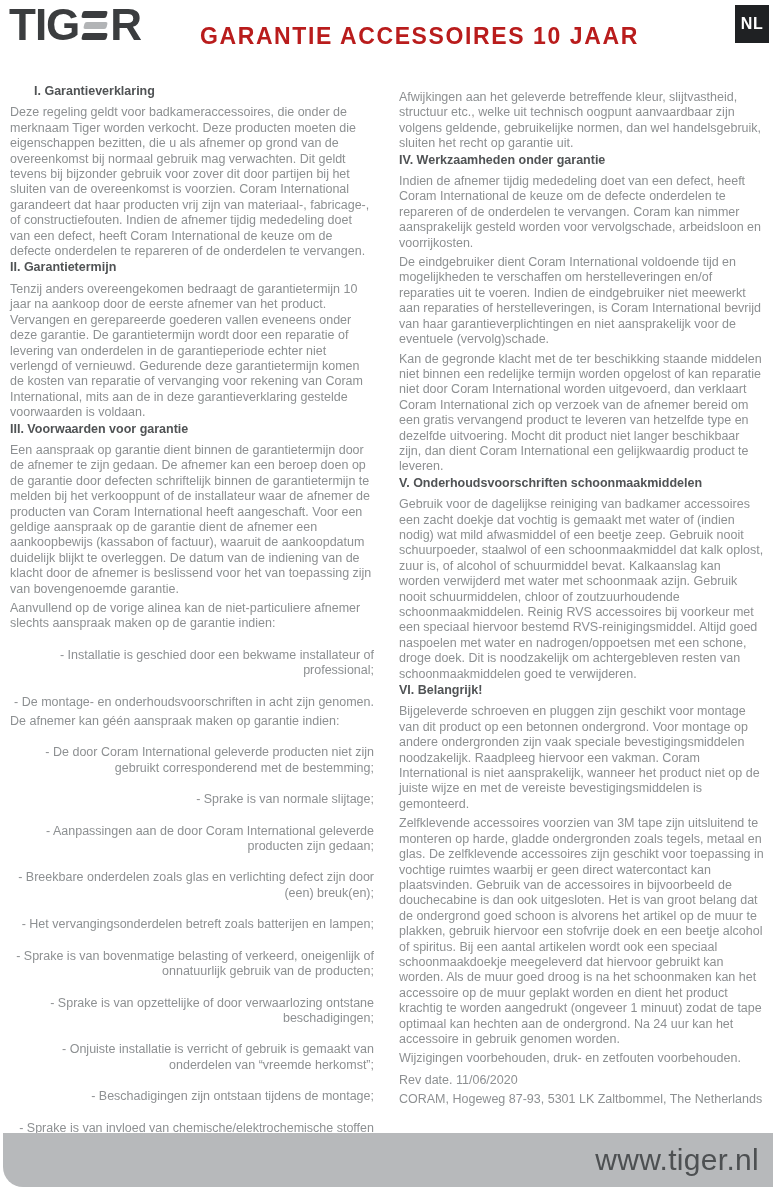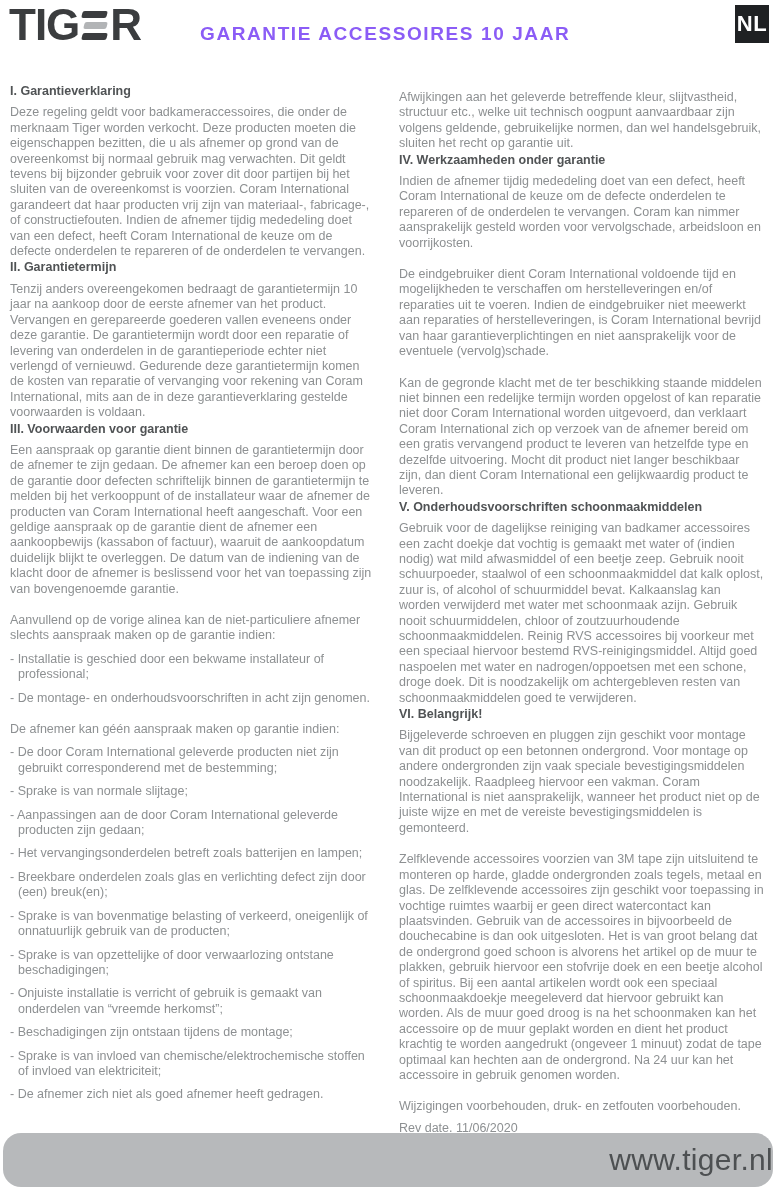--- a/index.html
+++ b/index.html
@@ -10,43 +10,43 @@
   
   .logo {
     position:absolute; left:9px; top:3px; display:flex; align-items:flex-start;
     color:#3b3d3f; font-weight:800; font-size:44px; line-height:44px; letter-spacing:-1px;
   }
   .logo-e { display:flex; flex-direction:column; justify-content:space-between;
     height:29px; width:25px; margin:8px 3px 0 3px; }
   .logo-e .bar { height:7px; border-radius:2px; background:#3b3d3f; transform:skewX(-14deg); }
   .logo-e .bar.mid { background:#b2b4b6; width:23px; margin-left:2px; }
   .doc-title {
-    position:absolute; left:200px; top:23px; font-size:19px; font-weight:700;
-    letter-spacing:1.6px; color:#8b5cf6; white-space:nowrap;
+    position:absolute; left:200px; top:23px; font-size:23px; font-weight:700;
+    letter-spacing:1.6px; color:#b91c1c; white-space:nowrap;
   }
   .lang-badge {
     position:absolute; left:735px; top:5px; width:34px; height:38px; background:#1f2123;
-    color:#ffffff; font-weight:700; font-size:22px; display:flex; align-items:center;
+    color:#ffffff; font-weight:700; font-size:16px; display:flex; align-items:center;
     justify-content:center; letter-spacing:0.5px;
   }
   
   .col { position:absolute; top:84px; font-size:12.5px; line-height:15.4px;
     color:#8d9092; }
   .col-left  { left:10px;  width:364px; }
   .col-right { left:399px; width:366px; }
   .h { font-weight:700; color:#505355; margin-top:1px; }
-  .h.first { margin-top:0; }
-  .p { margin-top:16px; }
+  .h.first { margin-top:0;margin-left:24px; }
+  .p { margin-top:4px; }
   .p.after-h, .p.tight { margin-top:6px; }
-  .li { padding-left:8px; text-indent:-8px; margin-top:8px; }
+  .li { padding-left:8px; text-indent:-8px; margin-top:16px;text-align:right; }
   
   .footer-bar {
     position:absolute; left:3px; right:0; top:1133px; height:54px; background:#b7b9bb;
     border-bottom-left-radius:20px; display:flex; align-items:center;
-    justify-content:flex-end; box-sizing:border-box;border-radius:18px;
+    justify-content:flex-end; padding-right:14px; box-sizing:border-box;
   }
   .footer-text { font-size:30px; color:#4d5052; letter-spacing:0.3px; }
 </style>
 </head>
 <body>
 
 <div class="page">
 
   <div class="logo">
     <span>TIG</span>
@@ -71,22 +71,22 @@
     <div class="p after-h">Een aanspraak op garantie dient binnen de garantietermijn door de afnemer te zijn gedaan. De afnemer kan een beroep doen op de garantie door defecten schriftelijk binnen de garantietermijn te melden bij het verkooppunt of de installateur waar de afnemer de producten van Coram International heeft aangeschaft. Voor een geldige aanspraak op de garantie dient de afnemer een aankoopbewijs (kassabon of factuur), waaruit de aankoopdatum duidelijk blijkt te overleggen. De datum van de indiening van de klacht door de afnemer is beslissend voor het van toepassing zijn van bovengenoemde garantie.</div>
 
     <div class="p">Aanvullend op de vorige alinea kan de niet-particuliere afnemer slechts aanspraak maken op de garantie indien:</div>
     <div class="li">- Installatie is geschied door een bekwame installateur of professional;</div>
     <div class="li">- De montage- en onderhoudsvoorschriften in acht zijn genomen.</div>
 
     <div class="p">De afnemer kan géén aanspraak maken op garantie indien:</div>
     <div class="li">- De door Coram International geleverde producten niet zijn gebruikt corresponderend met de bestemming;</div>
     <div class="li">- Sprake is van normale slijtage;</div>
     <div class="li">- Aanpassingen aan de door Coram International geleverde producten zijn gedaan;</div>
+    <div class="li">- Breekbare onderdelen zoals glas en verlichting defect zijn door (een) breuk(en);</div>
     <div class="li">- Het vervangingsonderdelen betreft zoals batterijen en lampen;</div>
-    <div class="li">- Breekbare onderdelen zoals glas en verlichting defect zijn door (een) breuk(en);</div>
     <div class="li">- Sprake is van bovenmatige belasting of verkeerd, oneigenlijk of onnatuurlijk gebruik van de producten;</div>
     <div class="li">- Sprake is van opzettelijke of door verwaarlozing ontstane beschadigingen;</div>
     <div class="li">- Onjuiste installatie is verricht of gebruik is gemaakt van onderdelen van “vreemde herkomst”;</div>
     <div class="li">- Beschadigingen zijn ontstaan tijdens de montage;</div>
     <div class="li">- Sprake is van invloed van chemische/elektrochemische stoffen of invloed van elektriciteit;</div>
     <div class="li">- De afnemer zich niet als goed afnemer heeft gedragen.</div>
   </div>
 
   <div class="col col-right">
     <div class="p tight">Afwijkingen aan het geleverde betreffende kleur, slijtvastheid, structuur etc., welke uit technisch oogpunt aanvaardbaar zijn volgens geldende, gebruikelijke normen, dan wel handelsgebruik, sluiten het recht op garantie uit.</div>

